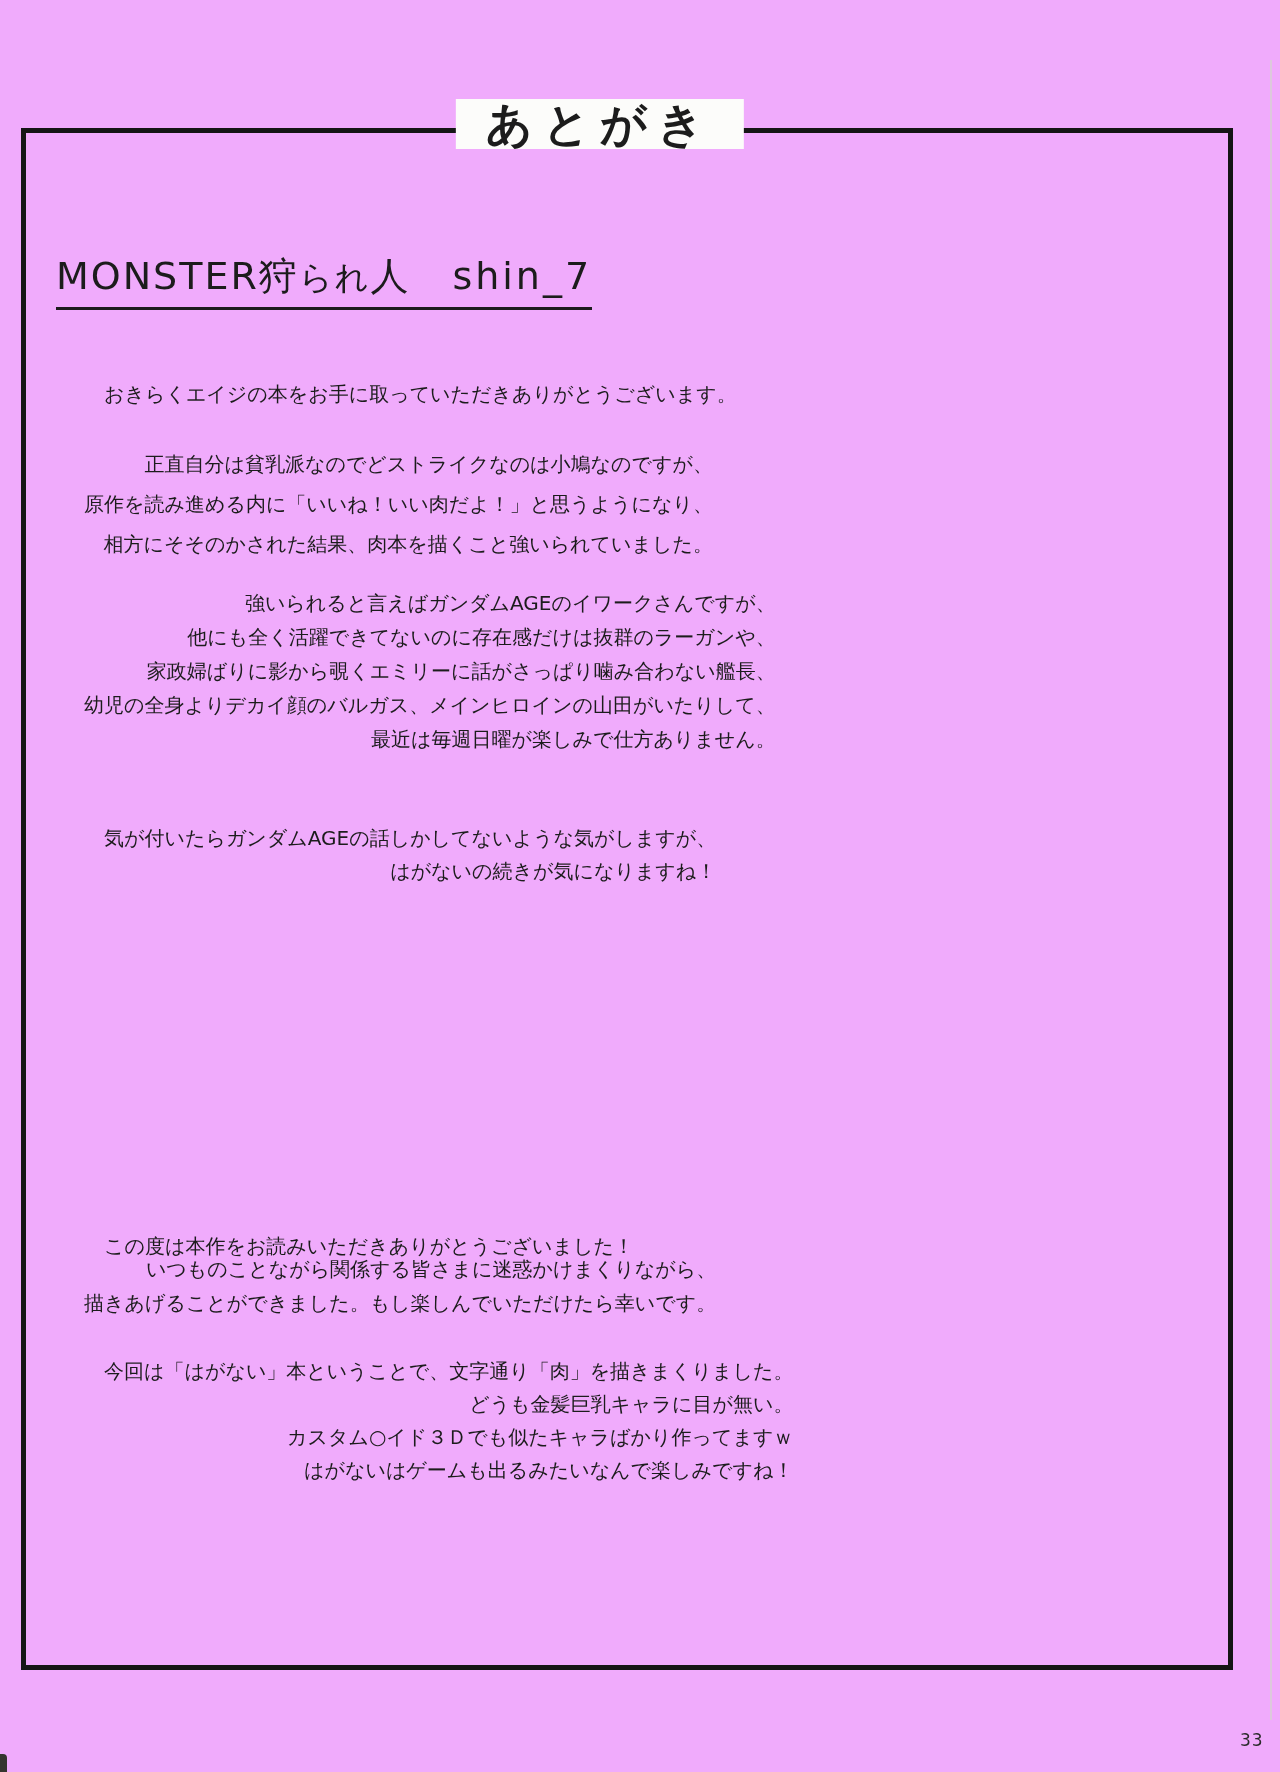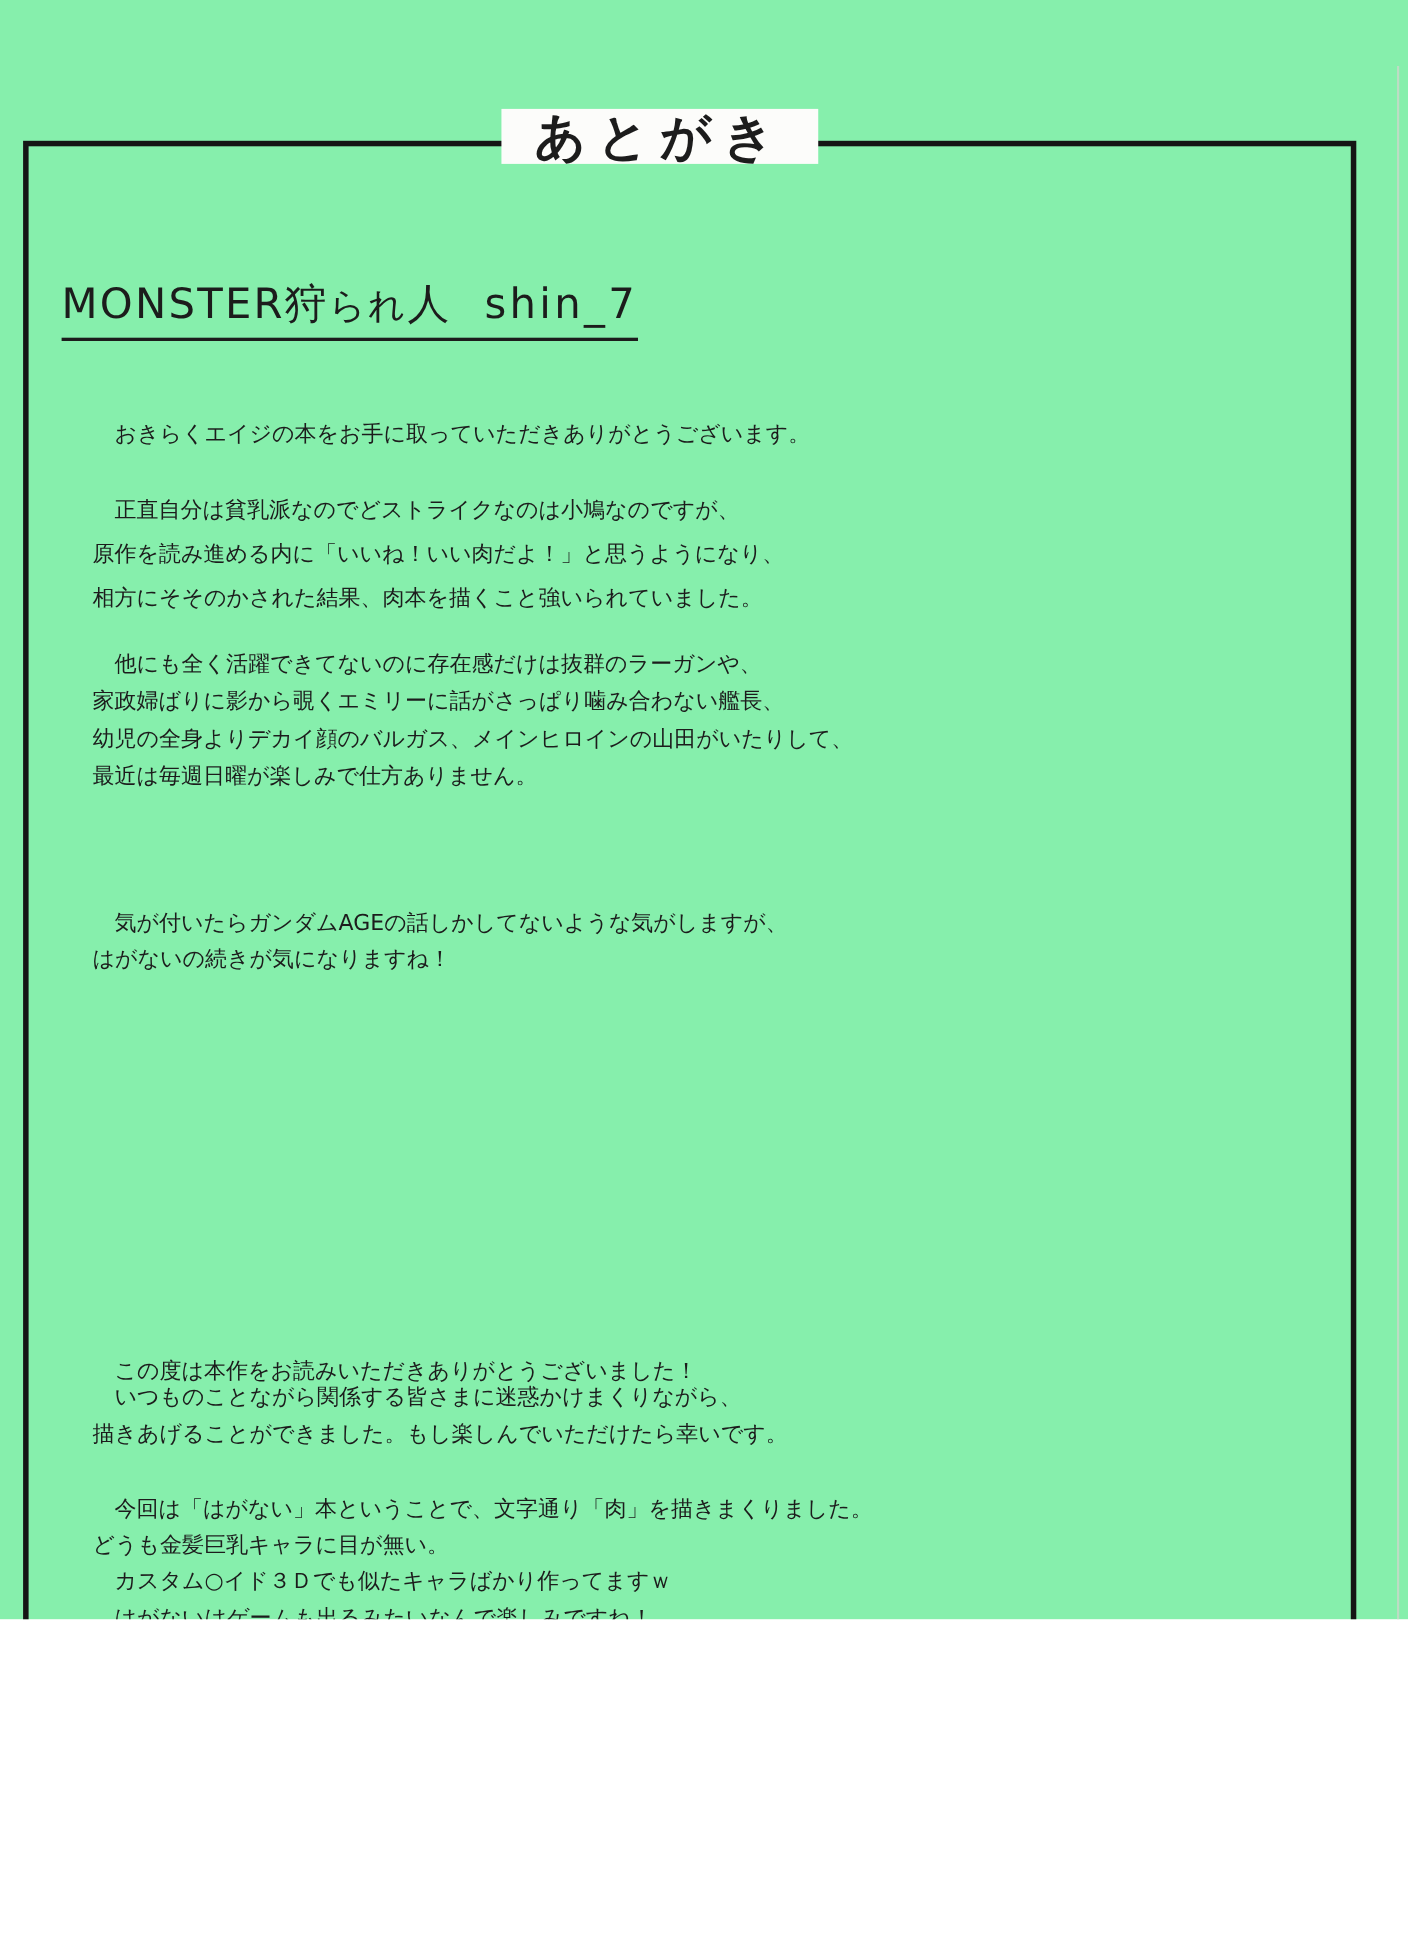--- a/index.html
+++ b/index.html
@@ -1,23 +1,24 @@
 <!DOCTYPE html>
 <html><head>
 <meta charset="utf-8">
 <style>
   html, body { margin: 0; padding: 0; }
   .page {
     position: relative;
     width: 1280px;
-    height: 1472px;
-    background: #86efac;
+    height: 1772px;
+    background: #f0abfc;
     color: #1c1c1c;
     font-family: "DejaVu Sans", sans-serif;
     overflow: hidden;
+    text-align: right;
   }
   .frame {
     position: absolute;
     left: 21px;
     top: 128px;
     width: 1212px;
     height: 1542px;
     box-sizing: border-box;
     border: 5px solid #151515;
   }
@@ -41,21 +42,21 @@
     font-size: 38px;
     line-height: 44px;
     font-weight: 500;
     letter-spacing: 2px;
     padding-bottom: 7px;
     border-bottom: 3px solid #1c1c1c;
   }
   #heading-shin7 { top: 254px; }
   #heading-taku  { top: 1034px; }
   .h-small { font-size: 33px; }
-  .h-author { margin-left: 30px; letter-spacing: 3px; }
+  .h-author { margin-left: 42px; letter-spacing: 3px; }
   .para {
     position: absolute;
     left: 84px;
     font-size: 20px;
     white-space: nowrap;
   }
   .lh40 .line { line-height: 40px; }
   .lh36 .line { line-height: 36px; }
   .lh34 .line { line-height: 34px; }
   .lh33 .line { line-height: 33px; }
@@ -111,20 +112,21 @@
     <div class="line">　おきらくエイジの本をお手に取っていただきありがとうございます。</div>
   </div>
 
   <div class="para lh40" id="s1p2">
     <div class="line">　正直自分は貧乳派なのでどストライクなのは小鳩なのですが、</div>
     <div class="line">原作を読み進める内に「いいね！いい肉だよ！」と思うようになり、</div>
     <div class="line">相方にそそのかされた結果、肉本を描くこと強いられていました。</div>
   </div>
 
   <div class="para lh34" id="s1p3">
+    <div class="line">　強いられると言えばガンダムAGEのイワークさんですが、</div>
     <div class="line">　他にも全く活躍できてないのに存在感だけは抜群のラーガンや、</div>
     <div class="line">家政婦ばりに影から覗くエミリーに話がさっぱり噛み合わない艦長、</div>
     <div class="line">幼児の全身よりデカイ顔のバルガス、メインヒロインの山田がいたりして、</div>
     <div class="line">最近は毎週日曜が楽しみで仕方ありません。</div>
   </div>
 
   <div class="para lh33" id="s1p4">
     <div class="line">　気が付いたらガンダムAGEの話しかしてないような気がしますが、</div>
     <div class="line">はがないの続きが気になりますね！</div>
   </div>

